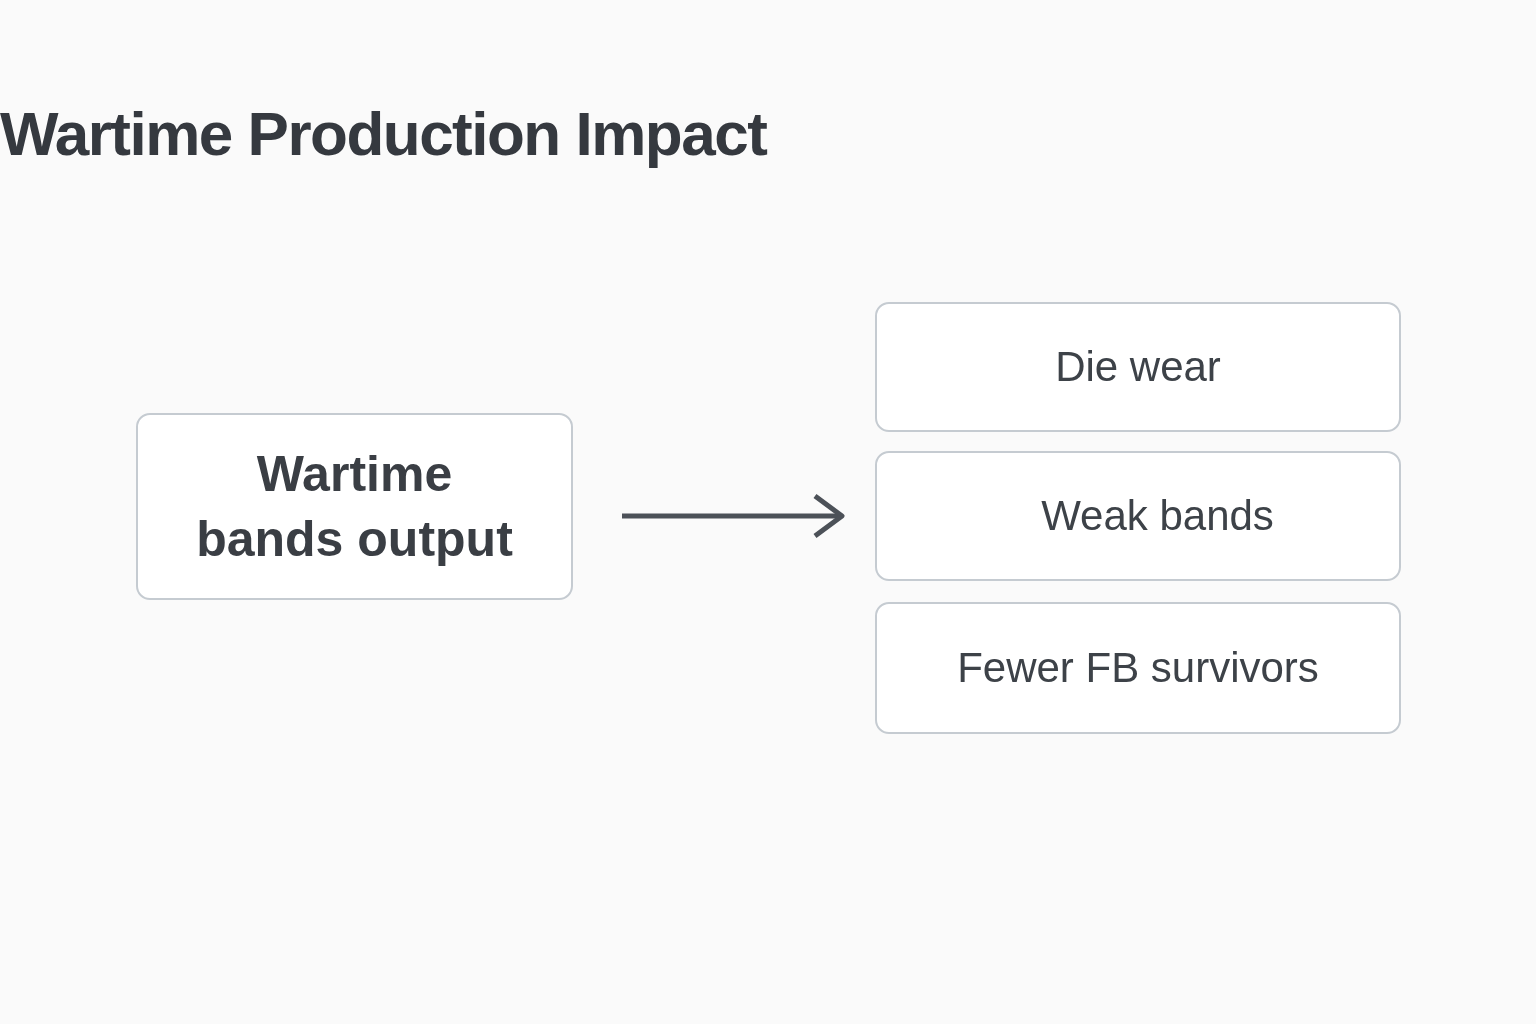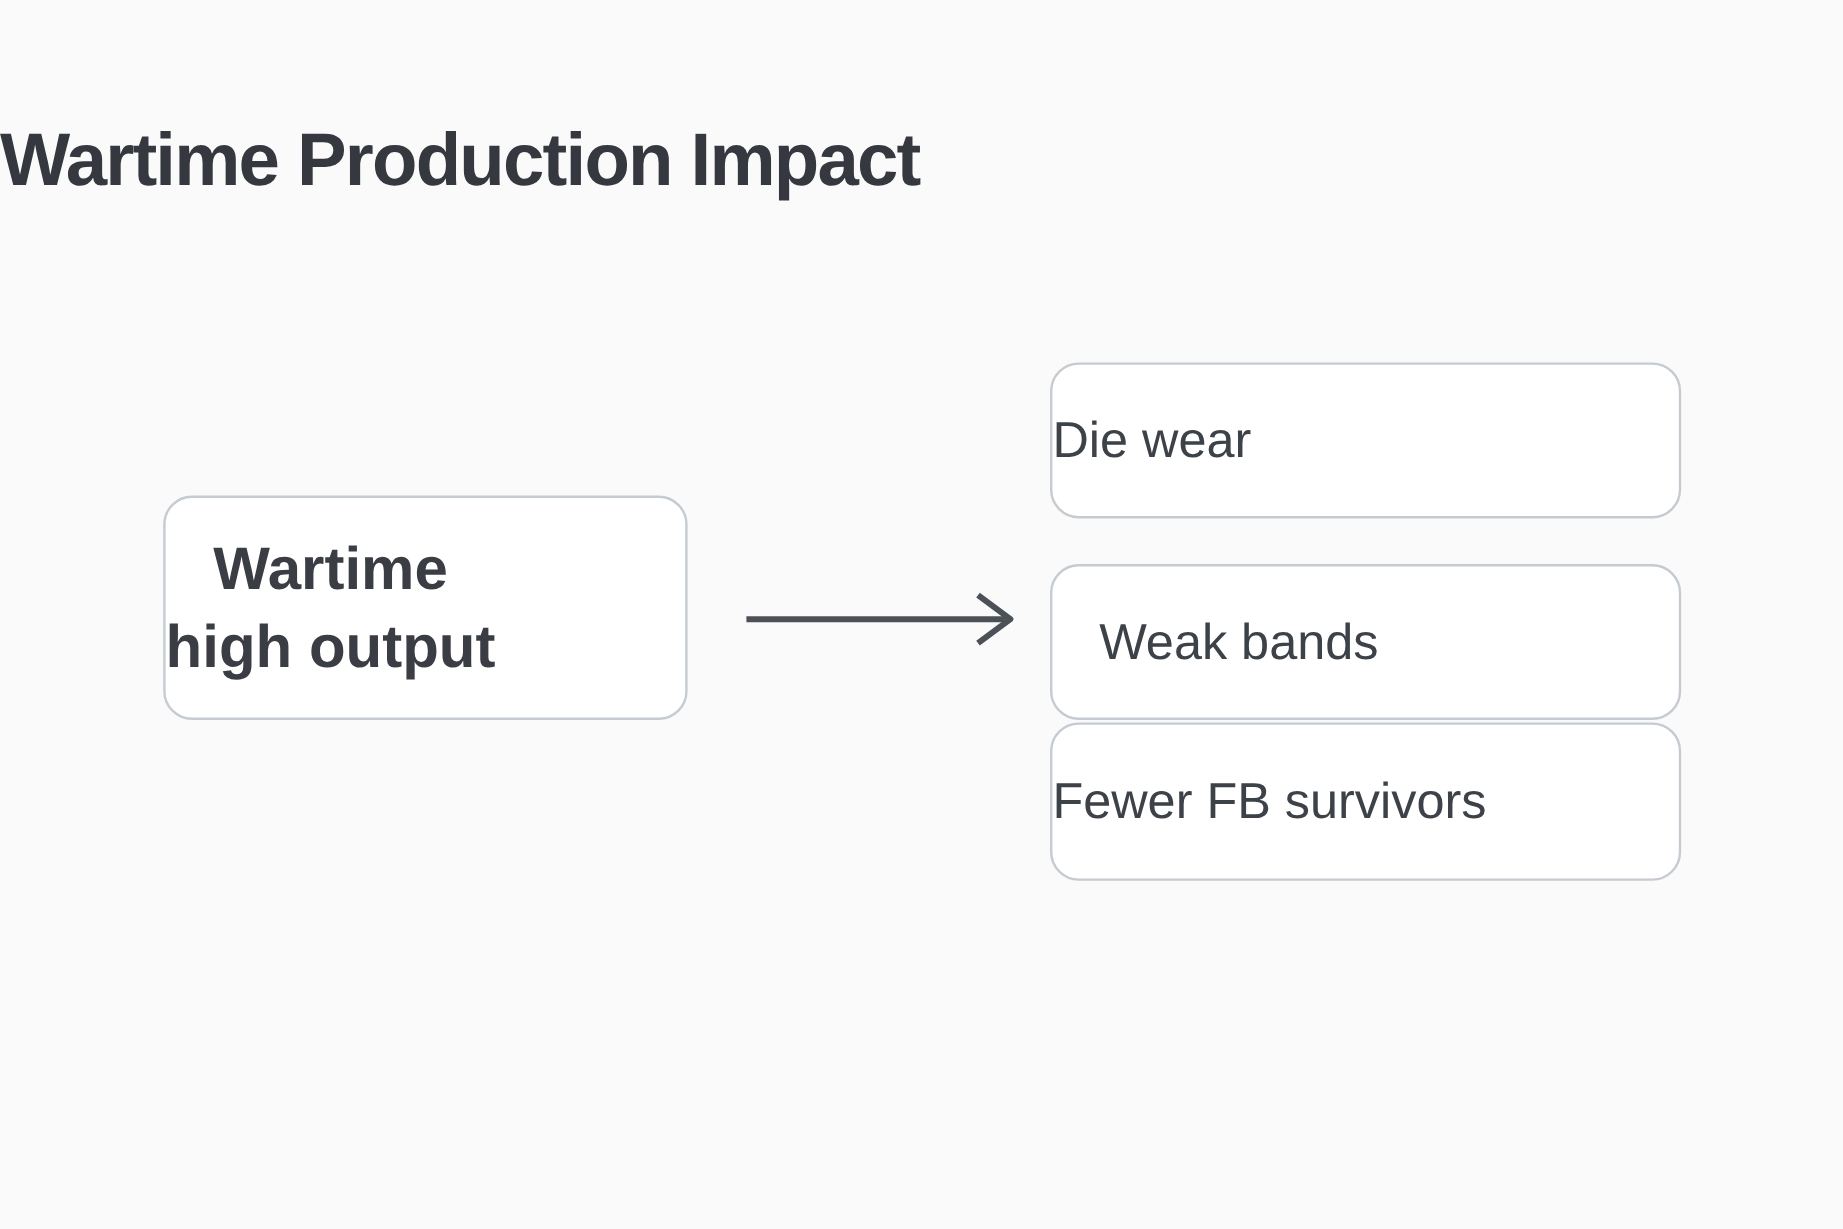--- a/index.html
+++ b/index.html
@@ -24,24 +24,24 @@
     text-align: left;
     font-size: 62px;
     font-weight: 700;
     letter-spacing: -1.5px;
     color: #35393f;
   }
   .box {
     position: absolute;
     background: #ffffff;
     border: 2px solid #c5cbd1;
-    border-radius: 24px;
+    border-radius: 14px;
     display: flex;
     align-items: center;
-    justify-content: flex-start;
+    justify-content: center;
     text-align: center;
   }
   .cause-box {
     left: 136px;
     top: 413px;
     width: 437px;
     height: 187px;
     font-weight: 700;
     font-size: 50px;
     line-height: 1.3;
@@ -49,21 +49,21 @@
   }
   .effect-box {
     left: 875px;
     width: 526px;
     height: 130px;
     font-size: 42px;
     font-weight: 400;
     color: #3d4248;
   }
   .effect-1 { top: 302px; }
-  .effect-2 { top: 470px; padding-left: 39px; }
+  .effect-2 { top: 451px; padding-left: 39px; }
   .effect-3 { top: 602px; height: 132px; }
   .arrow {
     position: absolute;
     left: 612px;
     top: 486px;
     width: 240px;
     height: 60px;
   }
   .arrow line, .arrow polyline {
     stroke: #4c5158;
@@ -75,21 +75,21 @@
 </head>
 <body>
 
 <div class="canvas">
 
   <h1 class="title">Wartime Production Impact</h1>
 
   <div class="box cause-box">
     <div>
       <span>Wartime</span><br>
-      <span>high output</span>
+      <span>bands output</span>
     </div>
   </div>
 
   <svg class="arrow" viewBox="0 0 240 60" xmlns="http://www.w3.org/2000/svg" aria-hidden="true">
     <line x1="10" y1="30" x2="226" y2="30"></line>
     <polyline points="203,10 230,30 203,50"></polyline>
   </svg>
 
   <div class="box effect-box effect-1">
     <span>Die wear</span>

